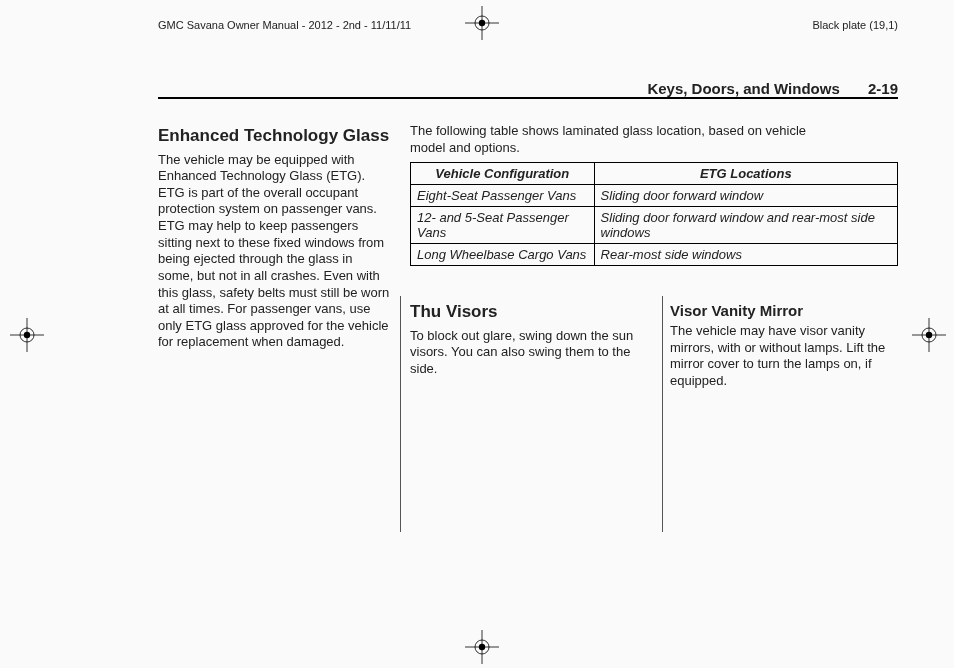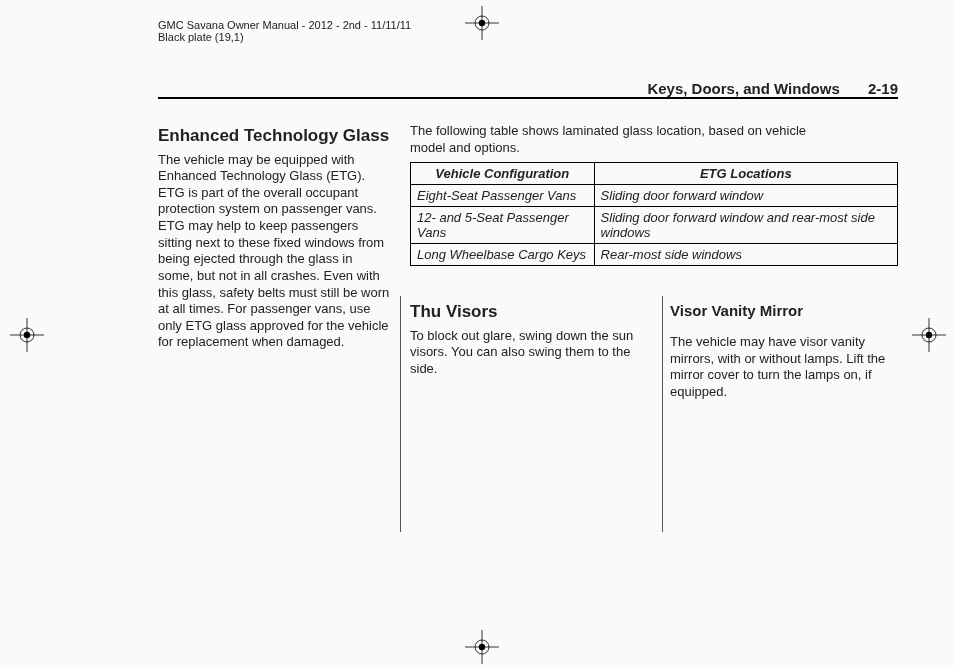--- a/index.html
+++ b/index.html
@@ -35,21 +35,20 @@
   .reg-right  { left: 912px; top: 318px; }
 
   .header-line {
     position: absolute;
     left: 110px;
     top: 19px;
     width: 740px;
     font-size: 11px;
     display: flex;
     justify-content: space-between;
-    flex-direction: column;
   }
   .running-head {
     position: absolute;
     left: 110px;
     top: 80px;
     width: 740px;
     text-align: right;
     font-weight: bold;
     font-size: 15px;
     border-bottom: 2px solid #000;
@@ -77,21 +76,21 @@
 
   h2.section {
     font-size: 17px;
     font-weight: bold;
     margin: 6px 0 6px 0;
     line-height: 1.15;
   }
   h3.subsection {
     font-size: 15px;
     font-weight: bold;
-    margin: 6px 0 15px 0;
+    margin: 6px 0 4px 0;
   }
   p.body {
     font-size: 13px;
     line-height: 1.28;
     margin: 3px 0 6px 0;
   }
 
   table.etg {
     border-collapse: collapse;
     width: 488px;
@@ -142,21 +141,21 @@
       <tbody>
         <tr>
           <td>Eight-Seat Passenger Vans</td>
           <td>Sliding door forward window</td>
         </tr>
         <tr>
           <td>12- and 5-Seat Passenger Vans</td>
           <td>Sliding door forward window and rear-most side windows</td>
         </tr>
         <tr>
-          <td>Long Wheelbase Cargo Keys</td>
+          <td>Long Wheelbase Cargo Vans</td>
           <td>Rear-most side windows</td>
         </tr>
       </tbody>
     </table>
   </div>
 
   <div class="vrule-a"></div>
   <div class="vrule-b"></div>
 
   <div class="col2">

